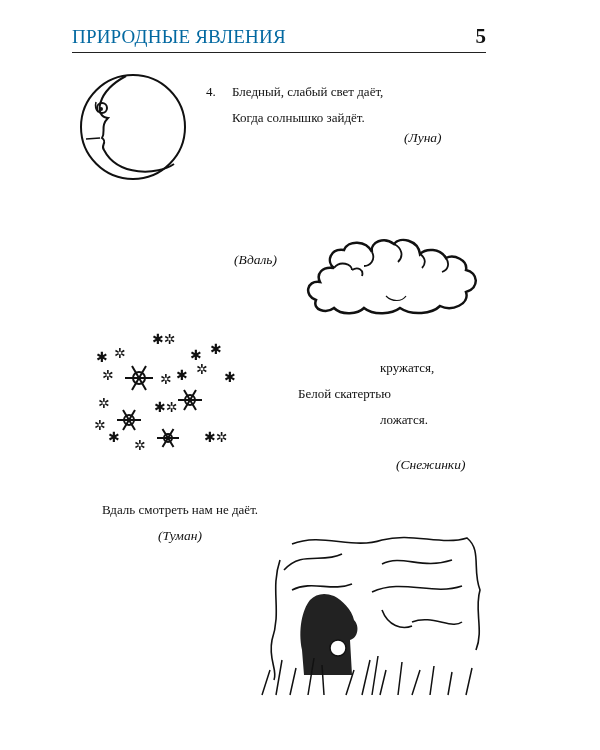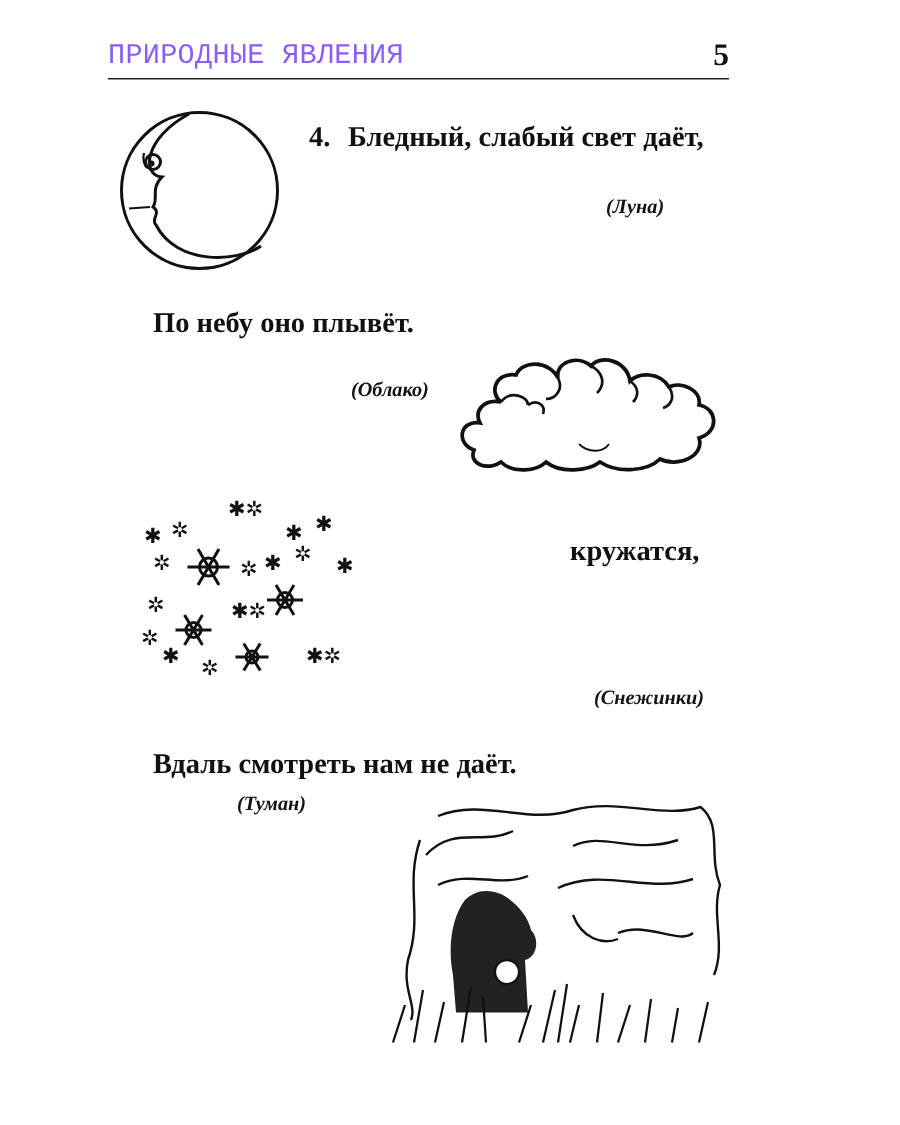--- a/index.html
+++ b/index.html
@@ -1,54 +1,54 @@
 <!DOCTYPE html>
 <html><head>
 <meta charset="utf-8">
 <style>
   html, body { margin:0; padding:0; }
   body { width:600px; height:750px; background:#ffffff; position:relative; overflow:hidden;
          font-family:"Liberation Serif", "DejaVu Serif", serif; color:#111; }
   .header { position:absolute; left:72px; top:24px; width:414px; height:28px;
             border-bottom:1.5px solid #222; }
-  .header-title { position:absolute; left:0; top:2px; font-family:Liberation Mono, monospace;
-                  font-size:19px; letter-spacing:0.2px; color:#8b5cf6; }
+  .header-title { position:absolute; left:0; top:2px; font-family:Liberation Serif, serif;
+                  font-size:19px; letter-spacing:0.2px; color:#0369a1; }
   .page-num { position:absolute; right:0; top:0; font-family:"Liberation Serif", serif;
               font-weight:bold; font-size:21px; }
-  .riddle { position:absolute; font-weight:bold; font-size:19px; line-height:26px; }
+  .riddle { position:absolute; font-weight:normal; font-size:13px; line-height:26px; }
   .riddle .line { white-space:nowrap; }
   .num { display:inline-block; width:26px; }
-  .answer { position:absolute; font-style:italic; font-weight:bold; font-size:13.5px; white-space:nowrap; }
+  .answer { position:absolute; font-style:italic; font-weight:normal; font-size:13.5px; white-space:nowrap; }
   svg { position:absolute; overflow:visible; }
 </style>
 </head>
 <body>
 
 <div class="header">
   <span class="header-title">ПРИРОДНЫЕ ЯВЛЕНИЯ</span>
   <span class="page-num">5</span>
 </div>
 
 <svg style="left:78px;top:72px" width="110" height="110" viewBox="0 0 110 110">
   <circle cx="55" cy="55" r="52" fill="none" stroke="#111" stroke-width="2"></circle>
   <path d="M48 4 C18 20 16 45 30 46 C22 54 28 60 24 66 C30 70 22 74 26 78 C40 105 80 103 96 92" fill="none" stroke="#111" stroke-width="2"></path>
   <circle cx="24" cy="36" r="5" fill="none" stroke="#111" stroke-width="2"></circle>
   <circle cx="23" cy="37" r="2" fill="#111"></circle>
   <path d="M18 30 C17 34 18 38 20 40" fill="none" stroke="#111" stroke-width="1.5"></path>
   <path d="M8 67 L22 66" stroke="#111" stroke-width="1.5"></path>
 </svg>
 <div class="riddle" style="left:206px;top:79px">
   <div class="line"><span class="num">4.</span><span>Бледный, слабый свет даёт,</span></div>
+  <div class="line" style="padding-left:26px">Когда солнышко зайдёт.</div>
 </div>
 <div class="answer" style="left:404px;top:130px">(Луна)</div>
 
 <div class="riddle" style="left:76px;top:203px">
-  <div class="line" style="padding-left:26px">По небу оно плывёт.</div>
 </div>
-<div class="answer" style="left:234px;top:252px">(Облако)</div>
+<div class="answer" style="left:234px;top:252px">(Вдаль)</div>
 <svg style="left:300px;top:230px" width="185" height="85" viewBox="0 0 185 85">
   <path d="M20 52 C6 50 4 66 16 70 C12 80 26 84 34 78 C42 86 58 84 64 78 C74 86 92 84 100 78 C112 86 132 84 140 76 C152 82 170 74 166 62 C180 58 178 42 166 40 C168 30 154 24 146 28 C140 18 126 18 120 24 C118 10 100 6 94 14 C84 6 70 12 72 22 C66 10 48 10 44 20 C30 18 26 32 34 38 C22 36 16 44 20 52 Z" fill="#fff" stroke="#111" stroke-width="2.5"></path>
   <path d="M34 38 C40 30 52 34 52 40 M72 22 C76 30 70 36 64 36 M94 14 C102 18 104 26 98 32 M120 24 C126 28 126 34 122 38 M146 28 C150 34 148 40 142 42 M52 40 C58 36 64 40 62 46" fill="none" stroke="#111" stroke-width="1.8"></path>
   <path d="M86 66 C92 72 102 72 106 66" fill="none" stroke="#111" stroke-width="1.2"></path>
 </svg>
 
 <svg style="left:94px;top:330px" width="150" height="125" viewBox="0 0 150 125">
   <g stroke="#111" stroke-width="2" fill="none">
     <g transform="translate(45,48)">
         <path d="M-14 0 H14 M-7 -12 L7 12 M7 -12 L-7 12"></path>
@@ -81,20 +81,22 @@
       <text x="60" y="82">✱✲</text>
       <text x="0" y="100">✲</text>
     <text x="14" y="112">✱</text>
       <text x="40" y="120">✲</text>
       <text x="110" y="112">✱✲</text>
       <text x="116" y="24">✱</text>
   </g>
 </svg>
 <div class="riddle" style="left:272px;top:355px">
   <div class="line" style="padding-left:108px">кружатся,</div>
+  <div class="line" style="padding-left:26px">Белой скатертью</div>
+  <div class="line" style="padding-left:108px">ложатся.</div>
 </div>
 <div class="answer" style="left:396px;top:457px">(Снежинки)</div>
 
 <div class="riddle" style="left:76px;top:497px">
   <div class="line" style="padding-left:26px">Вдаль смотреть нам не даёт.</div>
 </div>
 <div class="answer" style="left:158px;top:528px">(Туман)</div>
 <svg style="left:262px;top:530px" width="225" height="170" viewBox="0 0 225 170">
   <g fill="none" stroke="#111" stroke-width="1.6">
     <path d="M30 14 C60 2 90 20 120 10 C150 2 180 16 205 8 C220 20 210 40 218 60 C212 80 222 100 214 120"></path>

